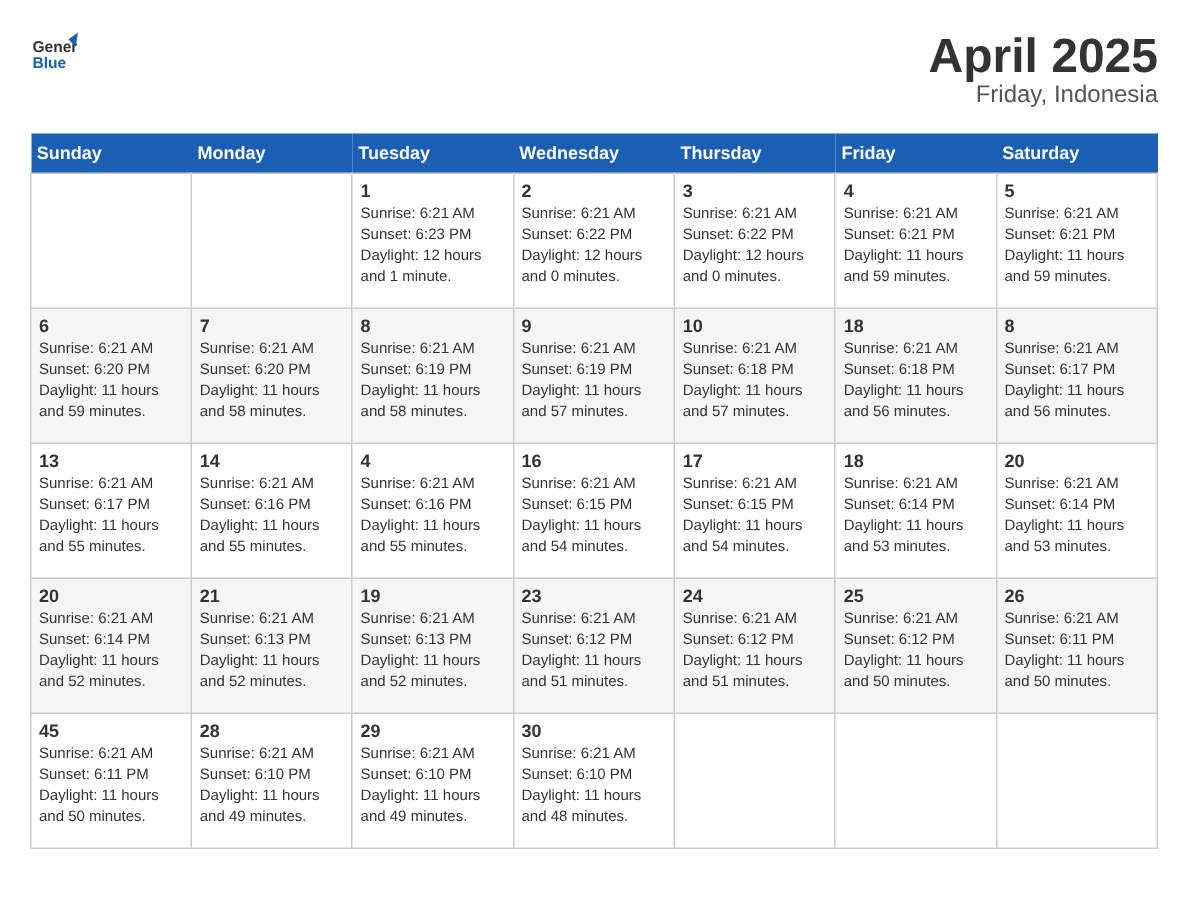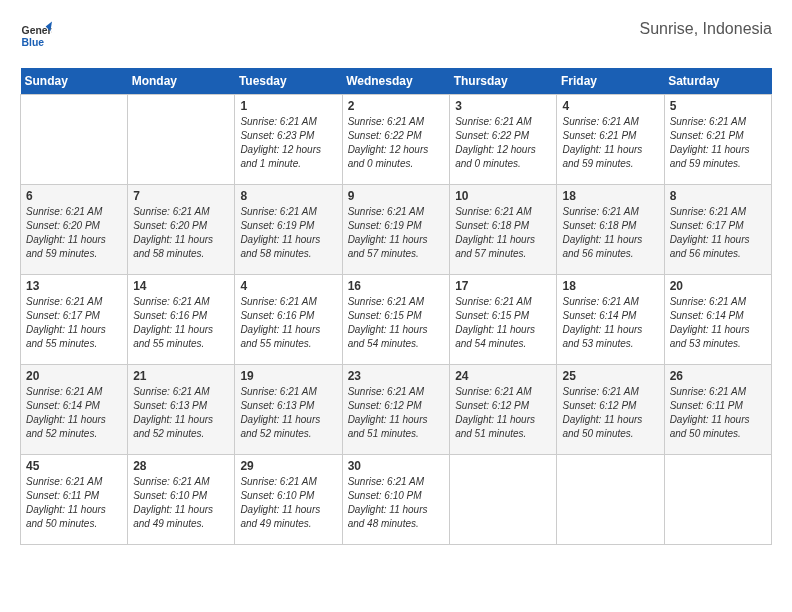--- a/index.html
+++ b/index.html
@@ -64,21 +64,20 @@
       font-size: 12px;
       font-weight: bold;
       color: #333;
       display: block;
       margin-bottom: 2px;
     }
     .day-info {
       font-size: 10px;
       color: #333;
       line-height: 1.4;
-      font-style: italic;
     }
     tbody tr:nth-child(odd) td {
       background: #fff;
     }
     tbody tr:nth-child(even) td {
       background: #f5f5f5;
     }
     .empty {
       background: #fff !important;
     }
@@ -88,21 +87,22 @@
 
 <div class="header">
   <div class="logo">
     <svg class="logo-icon" viewBox="0 0 40 40">
       <text x="2" y="18" font-size="13" font-weight="bold" fill="#333">General</text>
       <text x="2" y="32" font-size="13" font-weight="bold" fill="#1a5fb4">Blue</text>
       <polygon points="32,8 40,2 38,14" fill="#1a5fb4"></polygon>
     </svg>
   </div>
   <div class="title-block">
-    <div class="calendar-subtitle">Sunrise, Indonesia</div>
+    <div class="calendar-title">April 2025</div>
+    <div class="calendar-subtitle">Friday, Indonesia</div>
   </div>
 </div>
 
 <table>
   <thead>
     <tr>
     <th>Sunday</th>
         <th>Monday</th>
         <th>Tuesday</th>
         <th>Wednesday</th>

